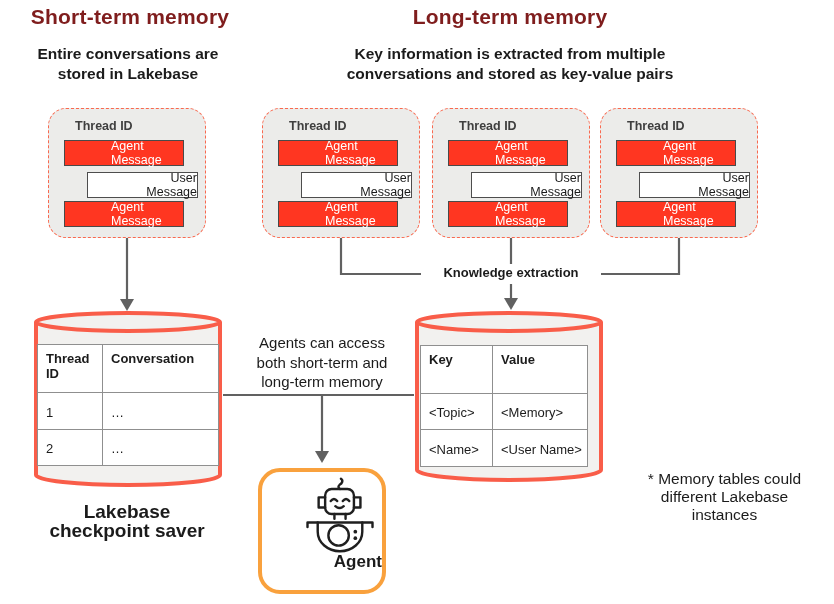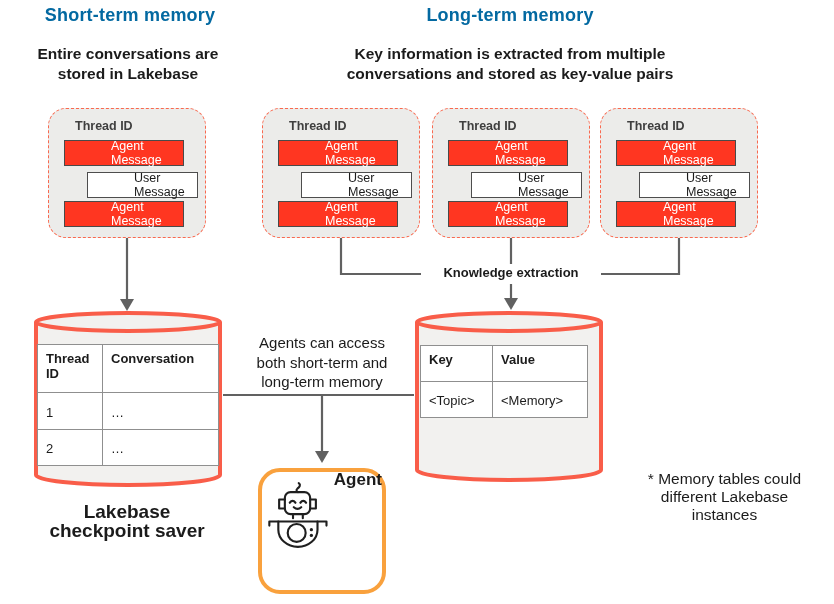--- a/index.html
+++ b/index.html
@@ -3,21 +3,21 @@
 <meta charset="utf-8">
 <style>
   html,body { margin:0; padding:0; background:#ffffff; }
   .canvas {
     position:relative; width:834px; height:604px; overflow:hidden;
     font-family:"Liberation Sans", sans-serif; color:#1b1b1b; background:#ffffff;
   }
   .abs { position:absolute; }
   .center { text-align:center; }
 
-  .section-title { font-size:18px; font-weight:700; color:#0369a1; letter-spacing:0.2px; }
+  .section-title { font-size:21px; font-weight:700; color:#7f1d1d; letter-spacing:0.2px; }
   .subtitle { font-size:15.5px; line-height:20px; color:#1b1b1b;font-weight:bold; }
 
   
   .thread-card {
     position:absolute; top:108px; width:158px; height:130px;
     background:#ECECEA; border:1.6px dashed #F9694F; border-radius:18px;
     box-sizing:border-box;
   }
   .thread-card .card-title {
     position:absolute; left:26px; top:10px;
@@ -31,21 +31,21 @@
   }
   .msg.agent {
     left:15px; width:120px; background:#FF3621; color:#ffffff;
     border:1px solid #4a4a4a;
   }
   .msg.user {
     left:38px; width:111px; background:#ffffff; color:#1b1b1b;
     border:1.5px solid #4d4d4d;
   }
   .msg.m1 { top:31px; }
-  .msg.m2 { top:63px; }
+  .msg.m2 { top:63px;text-align:right; }
   .msg.m3 { top:92px; }
 
   
   .ke-label {
     position:absolute; left:421px; top:265px; width:180px; text-align:center;
     font-size:13px; font-weight:700; background:#ffffff; color:#1b1b1b;
   }
   .access-note {
     position:absolute; left:240px; top:333px; width:164px; text-align:center;
     font-size:15px; line-height:19.5px;
@@ -62,21 +62,21 @@
   }
   .db-table th { font-weight:700; vertical-align:top; }
   .db-table td { font-weight:400; vertical-align:middle;margin-left:23px; }
 
   .db-caption { font-size:19px; font-weight:700; line-height:19px; }
 
   
   .agent-box {
     position:absolute; left:258px; top:468px; width:128px; height:126px;
     background:#ffffff; border:4px solid #F9A13D; border-radius:22px;
-    box-sizing:border-box; display:flex; flex-direction:row; align-items:flex-start;
+    box-sizing:border-box; display:flex; flex-direction:column; align-items:flex-end;
   }
   .agent-box .robot { margin-top:4px; }
   .agent-label { font-size:17px; font-weight:700; margin-top:-2px; }
 
   .footnote { position:absolute; left:627px; top:470px; width:195px;
     font-size:15.5px; line-height:18px;text-align:center; }
 
   svg.connectors { position:absolute; left:0; top:0; }
   .cyl { position:absolute; }
 </style>
@@ -180,27 +180,31 @@
   <svg class="cyl" style="left:414px; top:311px;" width="190" height="171" viewBox="0 0 190 171">
     <path d="M3,11 L3,159 A92,10 0 0 0 187,159 L187,11" fill="#F2F1EF" stroke="#F95D49" stroke-width="4"></path>
     <ellipse cx="95" cy="11" rx="92" ry="9" fill="#F2F1EF" stroke="#F95D49" stroke-width="4"></ellipse>
   </svg>
   <table class="db-table" style="left:420px; top:345px; width:167px;">
     <colgroup>
         <col style="width:72px">
         <col style="width:95px">
       </colgroup>
     <tbody>
-        <tr style="height:36px;">
+        <tr style="height:48px;">
       <th>Key</th>
       <th>Value</th>
     </tr>
     <tr style="height:36px;">
       <td>&lt;Topic&gt;</td>
       <td>&lt;Memory&gt;</td>
+    </tr>
+    <tr style="height:37px;">
+      <td>&lt;Name&gt;</td>
+      <td>&lt;User Name&gt;</td>
     </tr>
   </tbody>
     </table>
 
   <div class="agent-box">
     <svg class="robot" width="84" height="78" viewBox="0 0 88 84">
       <g stroke="#1f1f1f" stroke-width="2.6" fill="none" stroke-linecap="round" stroke-linejoin="round">
         <path d="M45,3 C48,5 46,8 43.5,9.5 C41,11.5 43,13.5 44,14"></path>
         <rect x="28" y="14" width="31" height="27" rx="7"></rect>
         <path d="M28,23 H21 V34 H28"></path>

